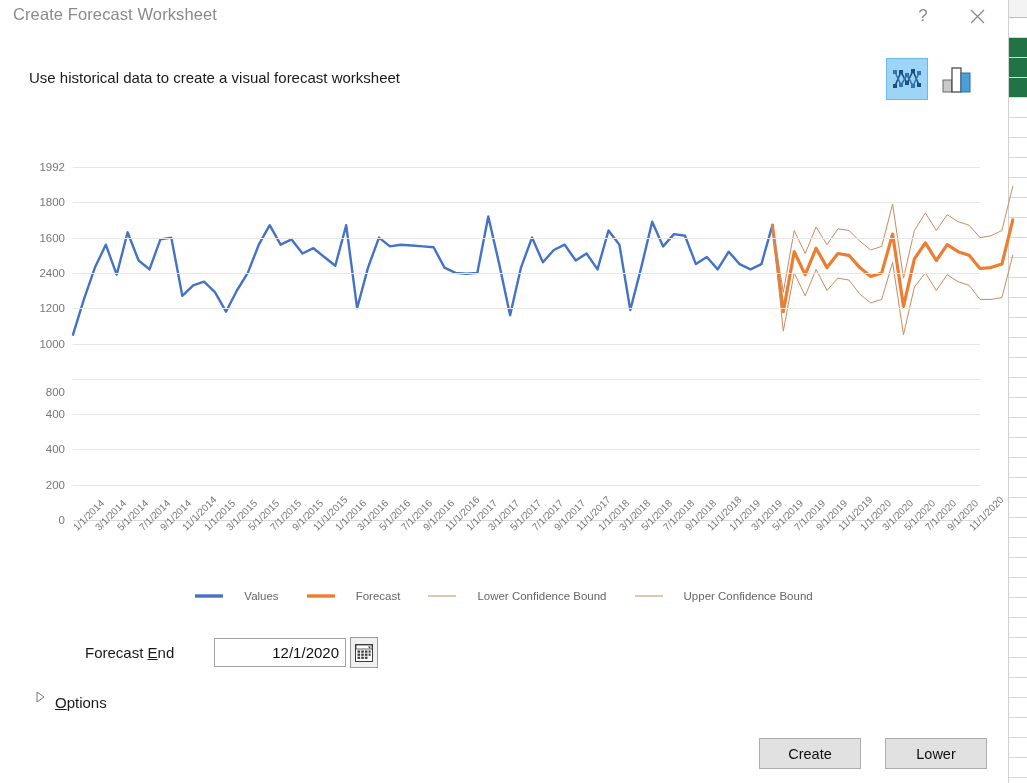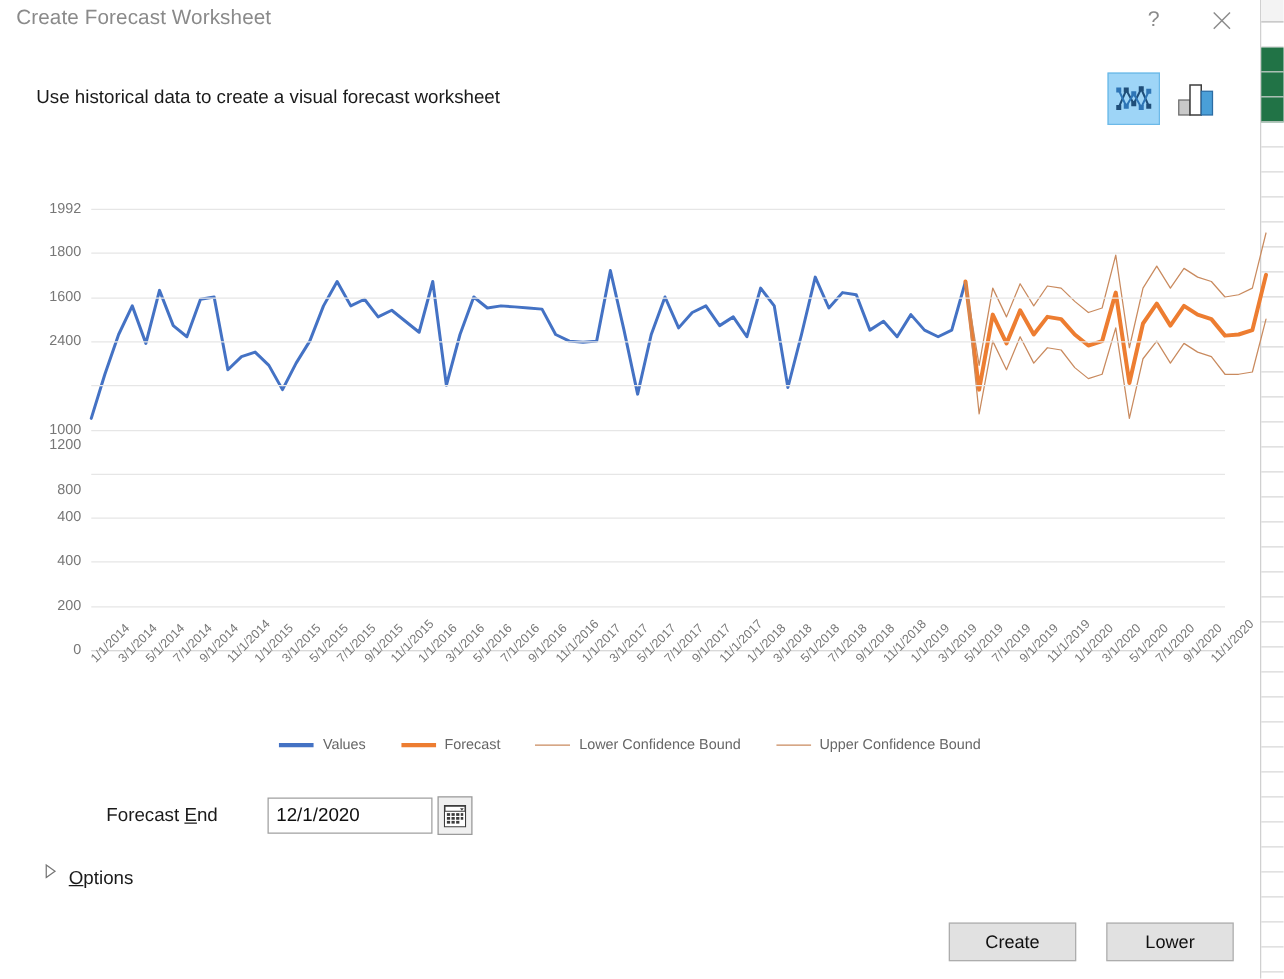--- a/index.html
+++ b/index.html
@@ -80,35 +80,35 @@
     position:absolute; top:0;
     font-size:10px; color:#777777; white-space:nowrap;
     transform-origin:left top; transform:rotate(-45deg);
   }
   #axis-line { position:absolute; left:73px; top:410px; width:907px; height:1px; background:#d9d9d9; }
 
   #legend {
     position:absolute; left:0; top:480px; width:1008px;
     display:flex; justify-content:center; align-items:center; gap:28px;
   }
-  .legend-item { display:flex; align-items:center; gap:7px; }
+  .legend-item { display:flex; align-items:center; gap:21px; }
   .legend-swatch { display:block; }
   .legend-label { font-size:11.5px; color:#666666; white-space:nowrap; }
 
   
   #forecast-end-label {
     position:absolute; left:85px; top:644px;
     font-size:15px; color:#1a1a1a; white-space:nowrap;
   }
   #forecast-end-label u { text-decoration:underline; }
   #forecast-end-input {
     position:absolute; left:214px; top:638px; width:132px; height:29px;
     border:1px solid #a0a0a0; background:#ffffff;
     font-family:"Liberation Sans", sans-serif; font-size:15px; color:#111111;
-    padding:0 6px; outline:none;
+    padding:0 6px; outline:none;text-align:right;
   }
   #date-picker-btn {
     position:absolute; left:350px; top:637px; width:28px; height:31px;
     border:1px solid #9a9a9a; background:#f0f0f0;
     display:flex; align-items:center; justify-content:center; cursor:default;
   }
   #options-row {
     position:absolute; left:36px; top:682px;
     display:flex; align-items:center; gap:9px; cursor:default;
   }
@@ -230,21 +230,21 @@
         <div class="ytick" style="top: 317.7px;">200</div>
         <div class="gridline" style="top: 282.4px;"></div>
         <div class="ytick" style="top: 282.4px;">400</div>
         <div class="gridline" style="top: 247.1px;"></div>
         <div class="ytick" style="top: 247.1px;">400</div>
         <div class="gridline" style="top: 211.8px;"></div>
         <div class="ytick" style="top: 211.8px; margin-top: 13px;">800</div>
         <div class="gridline" style="top: 176.5px;"></div>
         <div class="ytick" style="top: 176.5px;">1000</div>
         <div class="gridline" style="top: 141.2px;"></div>
-        <div class="ytick" style="top: 141.2px; margin-top: 48px;">1200</div>
+        <div class="ytick" style="top: 141.2px;">1200</div>
         <div class="gridline" style="top: 105.9px;"></div>
         <div class="ytick" style="top: 105.9px;">2400</div>
         <div class="gridline" style="top: 70.6px;"></div>
         <div class="ytick" style="top: 70.6px;">1600</div>
         <div class="gridline" style="top: 35.3px;"></div>
         <div class="ytick" style="top: 35.3px;">1800</div>
         <div class="gridline" style="top: 0px;"></div>
         <div class="ytick" style="top: 0px;">1992</div>
       </div>
     <div id="axis-line"></div>

